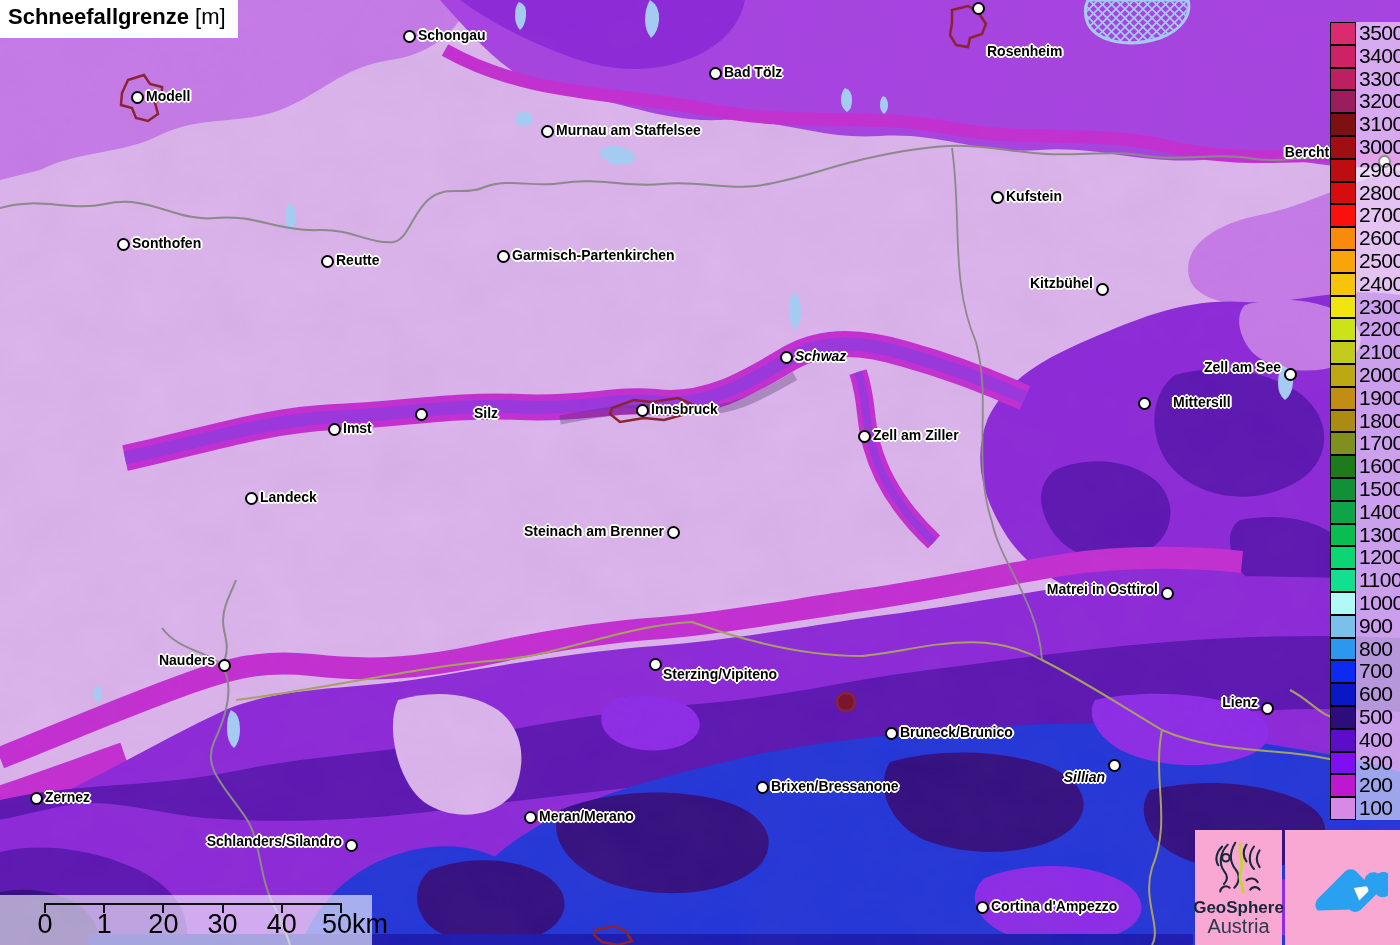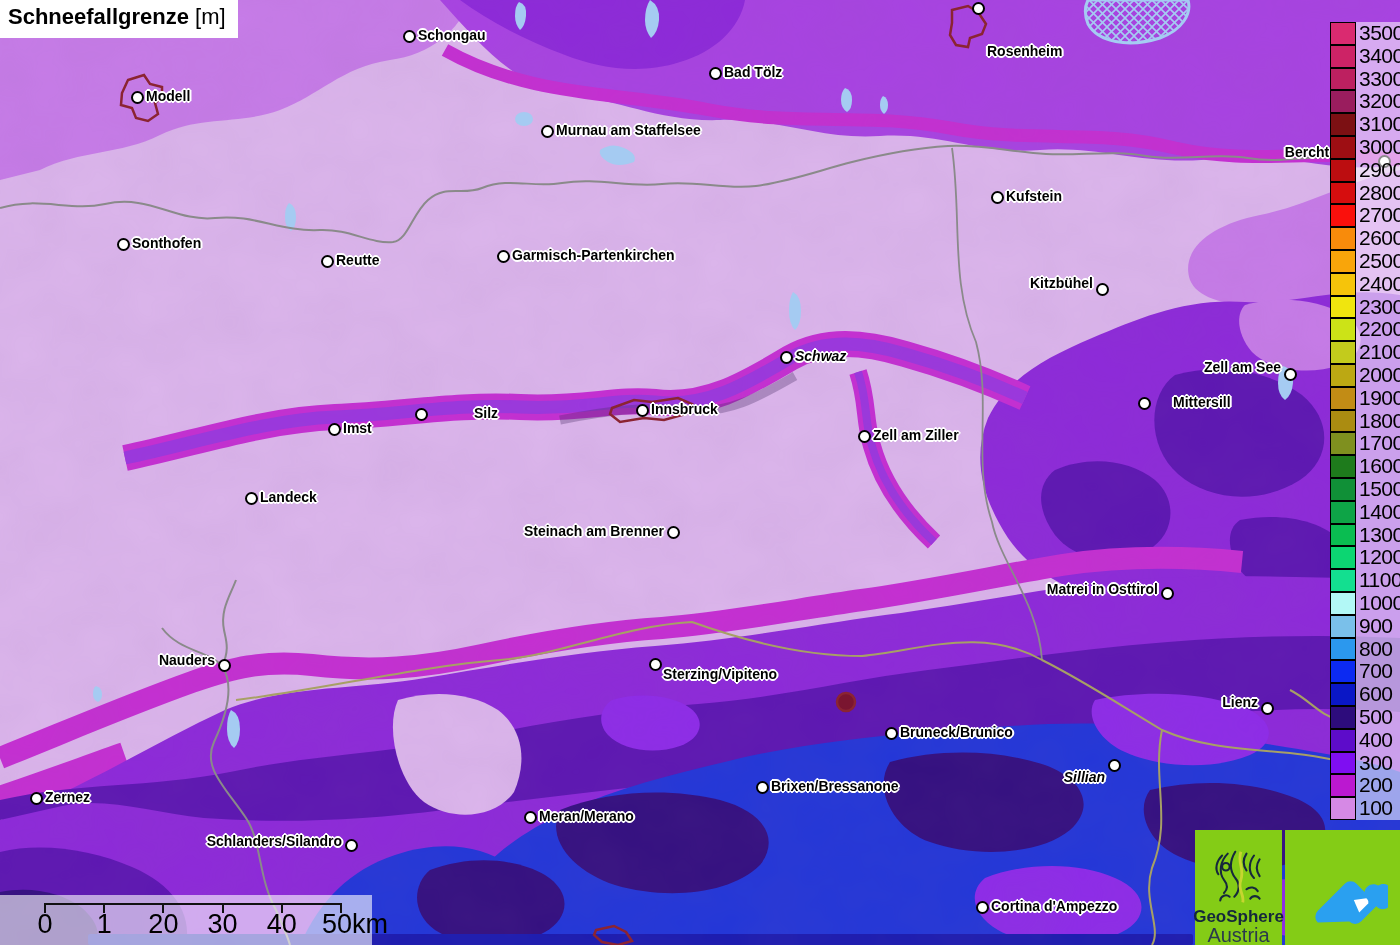--- a/index.html
+++ b/index.html
@@ -32,22 +32,22 @@
 
   
   #scalebar{position:absolute;left:0;top:895px;width:372px;height:50px;z-index:10;
             background:rgba(255,255,255,0.6);}
   #sb-line{position:absolute;left:45px;top:8px;width:297px;height:2px;background:#111;}
   .sb-tick{position:absolute;top:8px;width:2px;height:10px;background:#111;}
   .sb-num{position:absolute;top:14px;width:90px;text-align:center;
           font-size:27px;color:#000;}
 
   
-  .logo-box{position:absolute;top:830px;height:115px;background:#84cc16;z-index:10;
-            display:flex;flex-direction:column;align-items:center;justify-content:flex-end;}
+  .logo-box{position:absolute;top:830px;height:115px;background:#f9a8d4;z-index:10;
+            display:flex;flex-direction:column;align-items:center;justify-content:center;}
   #geosphere-box{left:1195px;width:87px;}
   #partner-box{left:1285px;width:115px;}
   #geosphere-title{font-weight:bold;font-size:17px;color:#14273c;line-height:18px;}
   #geosphere-subtitle{font-size:20px;color:#2b3a4c;line-height:19px;}
 </style>
 </head>
 <body>
 
 <div id="stage">
 

